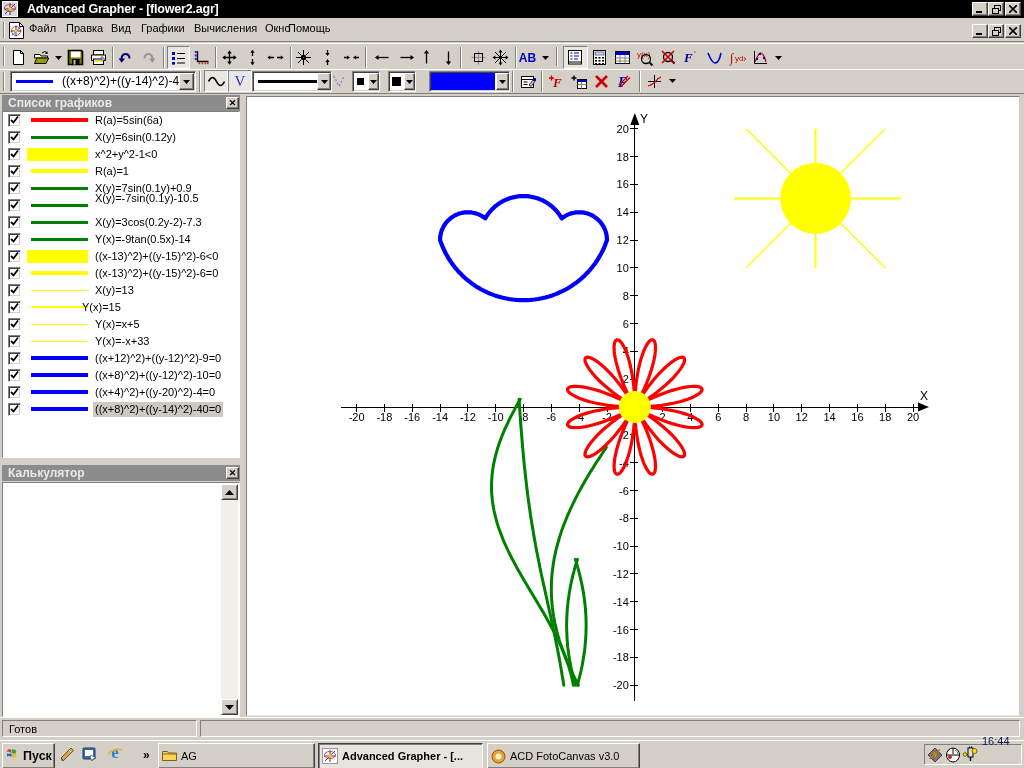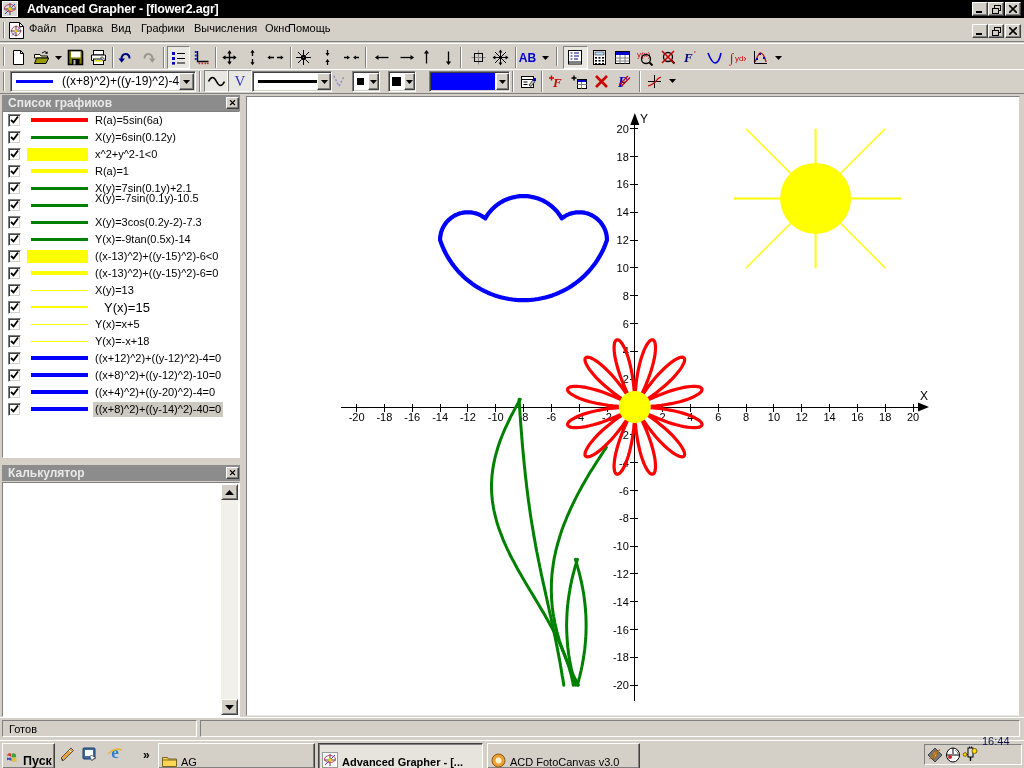--- a/index.html
+++ b/index.html
@@ -7,21 +7,21 @@
 .tbtn{position:absolute;display:flex;align-items:center;justify-content:center}
 .tbtn.pressed{background:#e9e7e2;border:1px solid;border-color:#808080 #fff #fff #808080}
 .tsep{position:absolute;width:2px;border-left:1px solid #808080;border-right:1px solid #fff}
 .cb{position:absolute;width:13px;height:13px;background:#fff;border:1px solid;border-color:#808080 #fff #fff #808080;box-shadow:inset 1px 1px 0 #404040,inset -1px -1px 0 #d4d0c8;display:flex;align-items:center;justify-content:center}
 .raised{border:1px solid;border-color:#fff #404040 #404040 #fff;box-shadow:inset 1px 1px 0 #d4d0c8,inset -1px -1px 0 #808080}
 .sunken{border:1px solid;border-color:#808080 #fff #fff #808080}
 .xbtn{position:absolute;width:13px;height:12px;background:#d4d0c8;border:1px solid;border-color:#fff #404040 #404040 #fff;box-shadow:inset -1px -1px 0 #808080;display:flex;align-items:center;justify-content:center;font-size:9px;font-weight:bold;color:#000;line-height:9px}
 .wbtn{position:absolute;width:16px;height:14px;background:#d4d0c8;border:1px solid;border-color:#fff #404040 #404040 #fff;box-shadow:inset -1px -1px 0 #808080;display:flex;align-items:center;justify-content:center}
 .combo{position:absolute;background:#fff;border:1px solid;border-color:#808080 #fff #fff #808080;box-shadow:inset 1px 1px 0 #404040,inset -1px -1px 0 #d4d0c8}
 .ddbtn{position:absolute;background:#d4d0c8;border:1px solid;border-color:#fff #404040 #404040 #fff;box-shadow:inset -1px -1px 0 #808080;display:flex;align-items:center;justify-content:center}
-.tkbtn{position:absolute;height:26px;background:#d4d0c8;border:1px solid;border-color:#fff #404040 #404040 #fff;box-shadow:inset -1px -1px 0 #808080;display:flex;align-items:flex-end;font-size:11px;overflow:hidden;white-space:nowrap}
+.tkbtn{position:absolute;height:26px;background:#d4d0c8;border:1px solid;border-color:#fff #404040 #404040 #fff;box-shadow:inset -1px -1px 0 #808080;display:flex;align-items:center;font-size:11px;overflow:hidden;white-space:nowrap}
 .tkbtn.act{background:#e6e4dd;border-color:#404040 #fff #fff #404040;box-shadow:inset 1px 1px 0 #808080;font-weight:bold}
 </style></head>
 <body>
 
 <div class="abs" style="left:0;top:0;width:1024px;height:18px;background:#000"></div>
 <div class="abs" style="left:2px;top:1px;width:16px;height:16px;background:#d8d8d8;border:1px solid #fff">
 <svg width="14" height="14" viewBox="0 0 14 14">
       <path d="M7 1v12M1 7h12" stroke="#404040"></path>
       <ellipse cx="7" cy="6" rx="5.5" ry="3.5" fill="none" stroke="#cc4466"></ellipse>
       <path d="M2 12 12 2" stroke="#4444cc"></path>
@@ -320,21 +320,21 @@
 <div class="tbtn" style="left:772px;top:46px;width:12px;height:23px">
     <svg width="9" height="6" viewBox="0 0 9 6">
       <path d="M1 1h7l-3.5 4z" fill="#000"></path>
     </svg>
   </div>
 
 <div class="abs" style="left:0;top:69px;width:1024px;height:25px;background:#d4d0c8;border-top:1px solid #fff;border-bottom:1px solid #808080"></div>
 <div class="tsep" style="left:3px;top:72px;height:19px"></div>
 <div class="combo" style="left:10px;top:71px;width:186px;height:21px"></div>
 <div class="abs" style="left:16px;top:80px;width:37px;height:3px;background:#0000ff"></div>
-<div class="abs" style="left:62px;top:74px;font-size:12px">((x+8)^2)+((y-19)^2)-4</div>
+<div class="abs" style="left:62px;top:74px;font-size:12px">((x+8)^2)+((y-14)^2)-4</div>
 <div class="ddbtn" style="left:179px;top:73px;width:15px;height:17px">
     <svg width="9" height="6" viewBox="0 0 9 6">
       <path d="M1 1h7l-3.5 4z" fill="#000"></path>
     </svg>
   </div>
 <div class="combo" style="left:252px;top:71px;width:80px;height:21px"></div>
 <div class="abs" style="left:258px;top:80px;width:60px;height:2.5px;background:#000"></div>
 <div class="ddbtn" style="left:317px;top:73px;width:14px;height:17px">
     <svg width="9" height="6" viewBox="0 0 9 6">
       <path d="M1 1h7l-3.5 4z" fill="#000"></path>
@@ -456,21 +456,21 @@
       </svg>
     </div>
     <div style="position:absolute;left:31px;top:58px;width:57px;height:4px;background:#ffff00"></div>
     <div style="position:absolute;left:93px;top:53px;height:15px;line-height:15px;font-size:11px;padding:0 2px;white-space:nowrap">R(a)=1</div>
 <div class="cb" style="left:8px;top:71px">
       <svg width="9" height="9" viewBox="0 0 9 9">
         <path d="M1 4 L3.5 6.5 L8 0.5" stroke="#000" stroke-width="1.8" fill="none"></path>
       </svg>
     </div>
     <div style="position:absolute;left:31px;top:76px;width:57px;height:3px;background:#008000"></div>
-    <div style="position:absolute;left:93px;top:70px;height:15px;line-height:15px;font-size:11px;padding:0 2px;white-space:nowrap">X(y)=7sin(0.1y)+2.1</div>
+    <div style="position:absolute;left:93px;top:70px;height:15px;line-height:15px;font-size:11px;padding:0 2px;white-space:nowrap">X(y)=7sin(0.1y)+0.9</div>
 <div class="cb" style="left:8px;top:88px">
       <svg width="9" height="9" viewBox="0 0 9 9">
         <path d="M1 4 L3.5 6.5 L8 0.5" stroke="#000" stroke-width="1.8" fill="none"></path>
       </svg>
     </div>
     <div style="position:absolute;left:31px;top:93px;width:57px;height:3px;background:#008000"></div>
     <div style="position:absolute;left:93px;top:80px;height:15px;line-height:15px;font-size:11px;padding:0 2px;white-space:nowrap">X(y)=-7sin(0.1y)-10.5</div>
 <div class="cb" style="left:8px;top:105px">
       <svg width="9" height="9" viewBox="0 0 9 9">
         <path d="M1 4 L3.5 6.5 L8 0.5" stroke="#000" stroke-width="1.8" fill="none"></path>
@@ -505,42 +505,42 @@
       </svg>
     </div>
     <div style="position:absolute;left:31px;top:179px;width:57px;height:1px;background:#ffff00"></div>
     <div style="position:absolute;left:93px;top:172px;height:15px;line-height:15px;font-size:11px;padding:0 2px;white-space:nowrap">X(y)=13</div>
 <div class="cb" style="left:8px;top:190px">
       <svg width="9" height="9" viewBox="0 0 9 9">
         <path d="M1 4 L3.5 6.5 L8 0.5" stroke="#000" stroke-width="1.8" fill="none"></path>
       </svg>
     </div>
     <div style="position:absolute;left:31px;top:195px;width:57px;height:2px;background:#ffff00"></div>
-    <div style="position:absolute;left:102px;top:189px;height:15px;line-height:15px;font-size:13px;padding:0 2px;white-space:nowrap">Y(x)=15</div>
+    <div style="position:absolute;left:80px;top:189px;height:15px;line-height:15px;font-size:11px;padding:0 2px;white-space:nowrap">Y(x)=15</div>
 <div class="cb" style="left:8px;top:207px">
       <svg width="9" height="9" viewBox="0 0 9 9">
         <path d="M1 4 L3.5 6.5 L8 0.5" stroke="#000" stroke-width="1.8" fill="none"></path>
       </svg>
     </div>
     <div style="position:absolute;left:31px;top:213px;width:57px;height:1px;background:#ffff00"></div>
     <div style="position:absolute;left:93px;top:206px;height:15px;line-height:15px;font-size:11px;padding:0 2px;white-space:nowrap">Y(x)=x+5</div>
 <div class="cb" style="left:8px;top:224px">
       <svg width="9" height="9" viewBox="0 0 9 9">
         <path d="M1 4 L3.5 6.5 L8 0.5" stroke="#000" stroke-width="1.8" fill="none"></path>
       </svg>
     </div>
     <div style="position:absolute;left:31px;top:230px;width:57px;height:1px;background:#ffff00"></div>
-    <div style="position:absolute;left:93px;top:223px;height:15px;line-height:15px;font-size:11px;padding:0 2px;white-space:nowrap">Y(x)=-x+18</div>
+    <div style="position:absolute;left:93px;top:223px;height:15px;line-height:15px;font-size:11px;padding:0 2px;white-space:nowrap">Y(x)=-x+33</div>
 <div class="cb" style="left:8px;top:241px">
       <svg width="9" height="9" viewBox="0 0 9 9">
         <path d="M1 4 L3.5 6.5 L8 0.5" stroke="#000" stroke-width="1.8" fill="none"></path>
       </svg>
     </div>
     <div style="position:absolute;left:31px;top:245px;width:57px;height:4px;background:#0000ff"></div>
-    <div style="position:absolute;left:93px;top:240px;height:15px;line-height:15px;font-size:11px;padding:0 2px;white-space:nowrap">((x+12)^2)+((y-12)^2)-4=0</div>
+    <div style="position:absolute;left:93px;top:240px;height:15px;line-height:15px;font-size:11px;padding:0 2px;white-space:nowrap">((x+12)^2)+((y-12)^2)-9=0</div>
 <div class="cb" style="left:8px;top:258px">
       <svg width="9" height="9" viewBox="0 0 9 9">
         <path d="M1 4 L3.5 6.5 L8 0.5" stroke="#000" stroke-width="1.8" fill="none"></path>
       </svg>
     </div>
     <div style="position:absolute;left:31px;top:262px;width:57px;height:4px;background:#0000ff"></div>
     <div style="position:absolute;left:93px;top:257px;height:15px;line-height:15px;font-size:11px;padding:0 2px;white-space:nowrap">((x+8)^2)+((y-12)^2)-10=0</div>
 <div class="cb" style="left:8px;top:275px">
       <svg width="9" height="9" viewBox="0 0 9 9">
         <path d="M1 4 L3.5 6.5 L8 0.5" stroke="#000" stroke-width="1.8" fill="none"></path>

